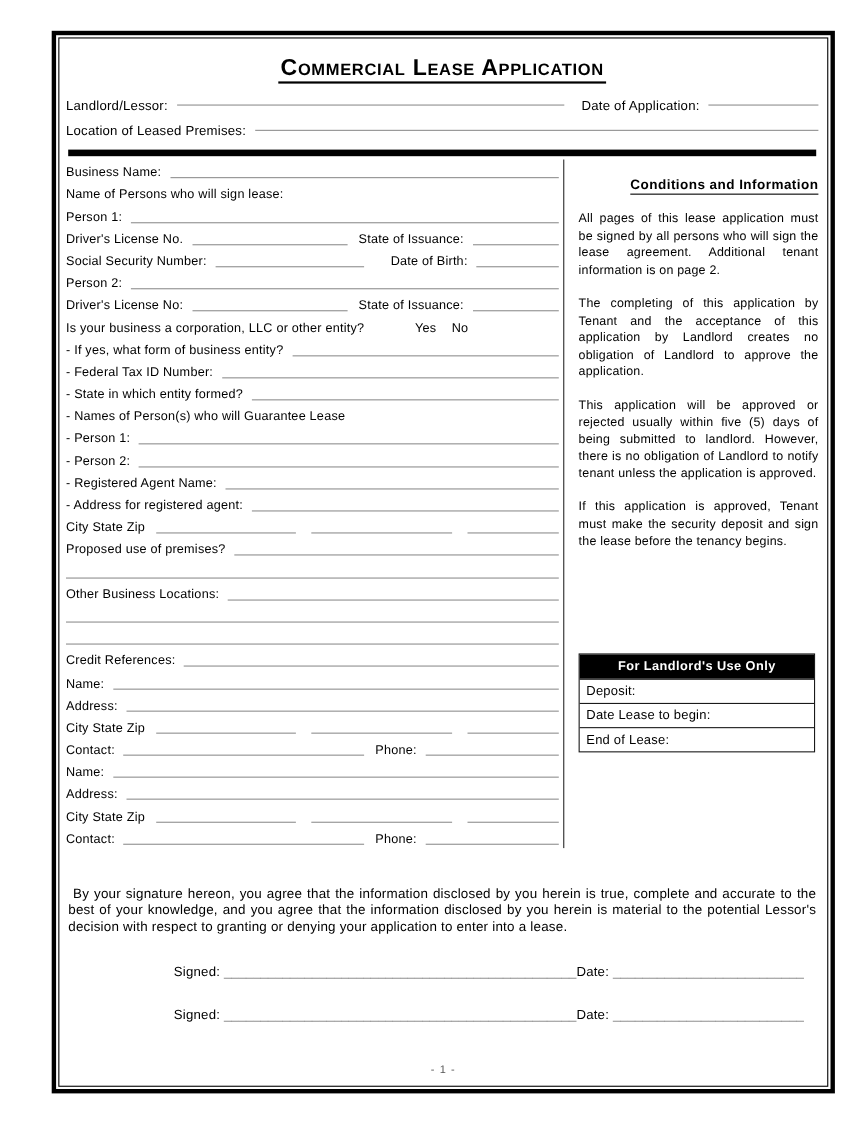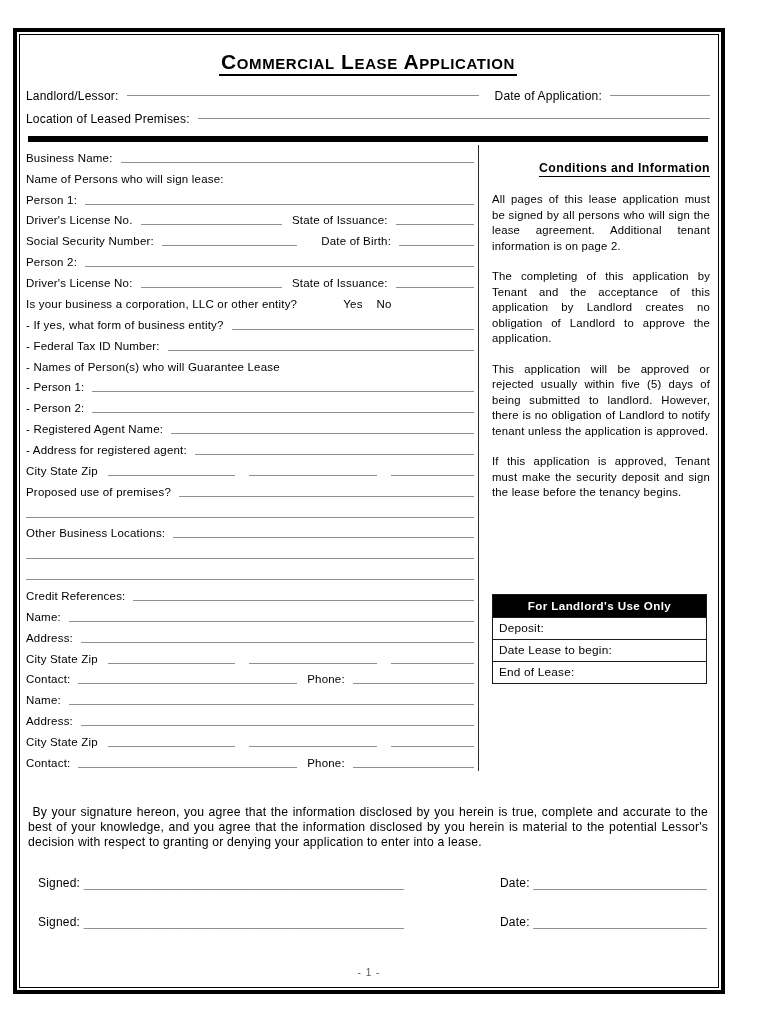--- a/index.html
+++ b/index.html
@@ -2,21 +2,21 @@
 <html><head>
 <meta charset="utf-8">
 <style>
   html,body { margin:0; padding:0; }
   body {
     width:770px; height:1024px; background:#ffffff; position:relative;
     font-family:"Liberation Sans", sans-serif; color:#000;
     letter-spacing:0.2px;
   }
   .page {
-    position:absolute; left:13px; top:28px; width:712px; height:966px;
+    position:absolute; left:47px; top:28px; width:712px; height:966px;
     border:4px solid #000; box-sizing:border-box;
   }
   .inner {
     position:absolute; inset:2px; border:1px solid #000;
     padding:10px 8px 0 6px; box-sizing:border-box;
   }
   .title-wrap { text-align:center; margin:6px 0 9px 0; }
   .title-text {
     display:inline-block; font-weight:bold; font-variant:small-caps;
     font-size:21px; letter-spacing:0.6px; border-bottom:2px solid #000;
@@ -56,21 +56,21 @@
   }
   .lbox-header {
     background:#000; color:#fff; font-weight:bold; text-align:center;
     font-size:11.6px; padding:4px 0 5px 0; letter-spacing:0.4px;
   }
   .lbox-row { border-top:1px solid #1a1a1a; padding:3px 6px 4px 6px; font-size:11.8px; }
   .agreement {
     margin:34px 2px 0 2px; font-size:12.2px; line-height:15.2px;
     text-align:justify; white-space:pre-wrap;
   }
-  .sig-row { display:flex; margin:25px 2px 0 12px; font-size:12px; align-items:baseline; }
+  .sig-row { display:flex; margin:25px 2px 0 2px; font-size:12px; align-items:baseline;text-align:right; }
   .sig-left { width:462px; }
   .uline { color:#7d7d7d; letter-spacing:0; }
   .footer {
     position:absolute; bottom:9px; left:0; width:100%;
     text-align:center; font-size:10px; color:#555; letter-spacing:1px;
   }
 </style>
 </head>
 <body>
 
@@ -134,20 +134,24 @@
             <span class="lbl">Is your business a corporation, LLC or other entity?</span>
             <span class="opt opt-first">Yes</span>
             <span class="opt">No</span>
           </div>
           <div class="frow">
             <span class="lbl">- If yes, what form of business entity?</span>
             <span class="fl grow" style="border-bottom-color: rgb(143, 143, 143);"></span>
           </div>
           <div class="frow">
             <span class="lbl">- Federal Tax ID Number:</span>
+            <span class="fl grow" style="border-bottom-color: rgb(143, 143, 143);"></span>
+          </div>
+          <div class="frow">
+            <span class="lbl">- State in which entity formed?</span>
             <span class="fl grow" style="border-bottom-color: rgb(143, 143, 143);"></span>
           </div>
           <div class="frow">
             <span class="lbl">- Names of Person(s) who will Guarantee Lease</span>
           </div>
           <div class="frow">
             <span class="lbl">- Person 1:</span>
             <span class="fl grow" style="border-bottom-color: rgb(143, 143, 143);"></span>
           </div>
           <div class="frow">

